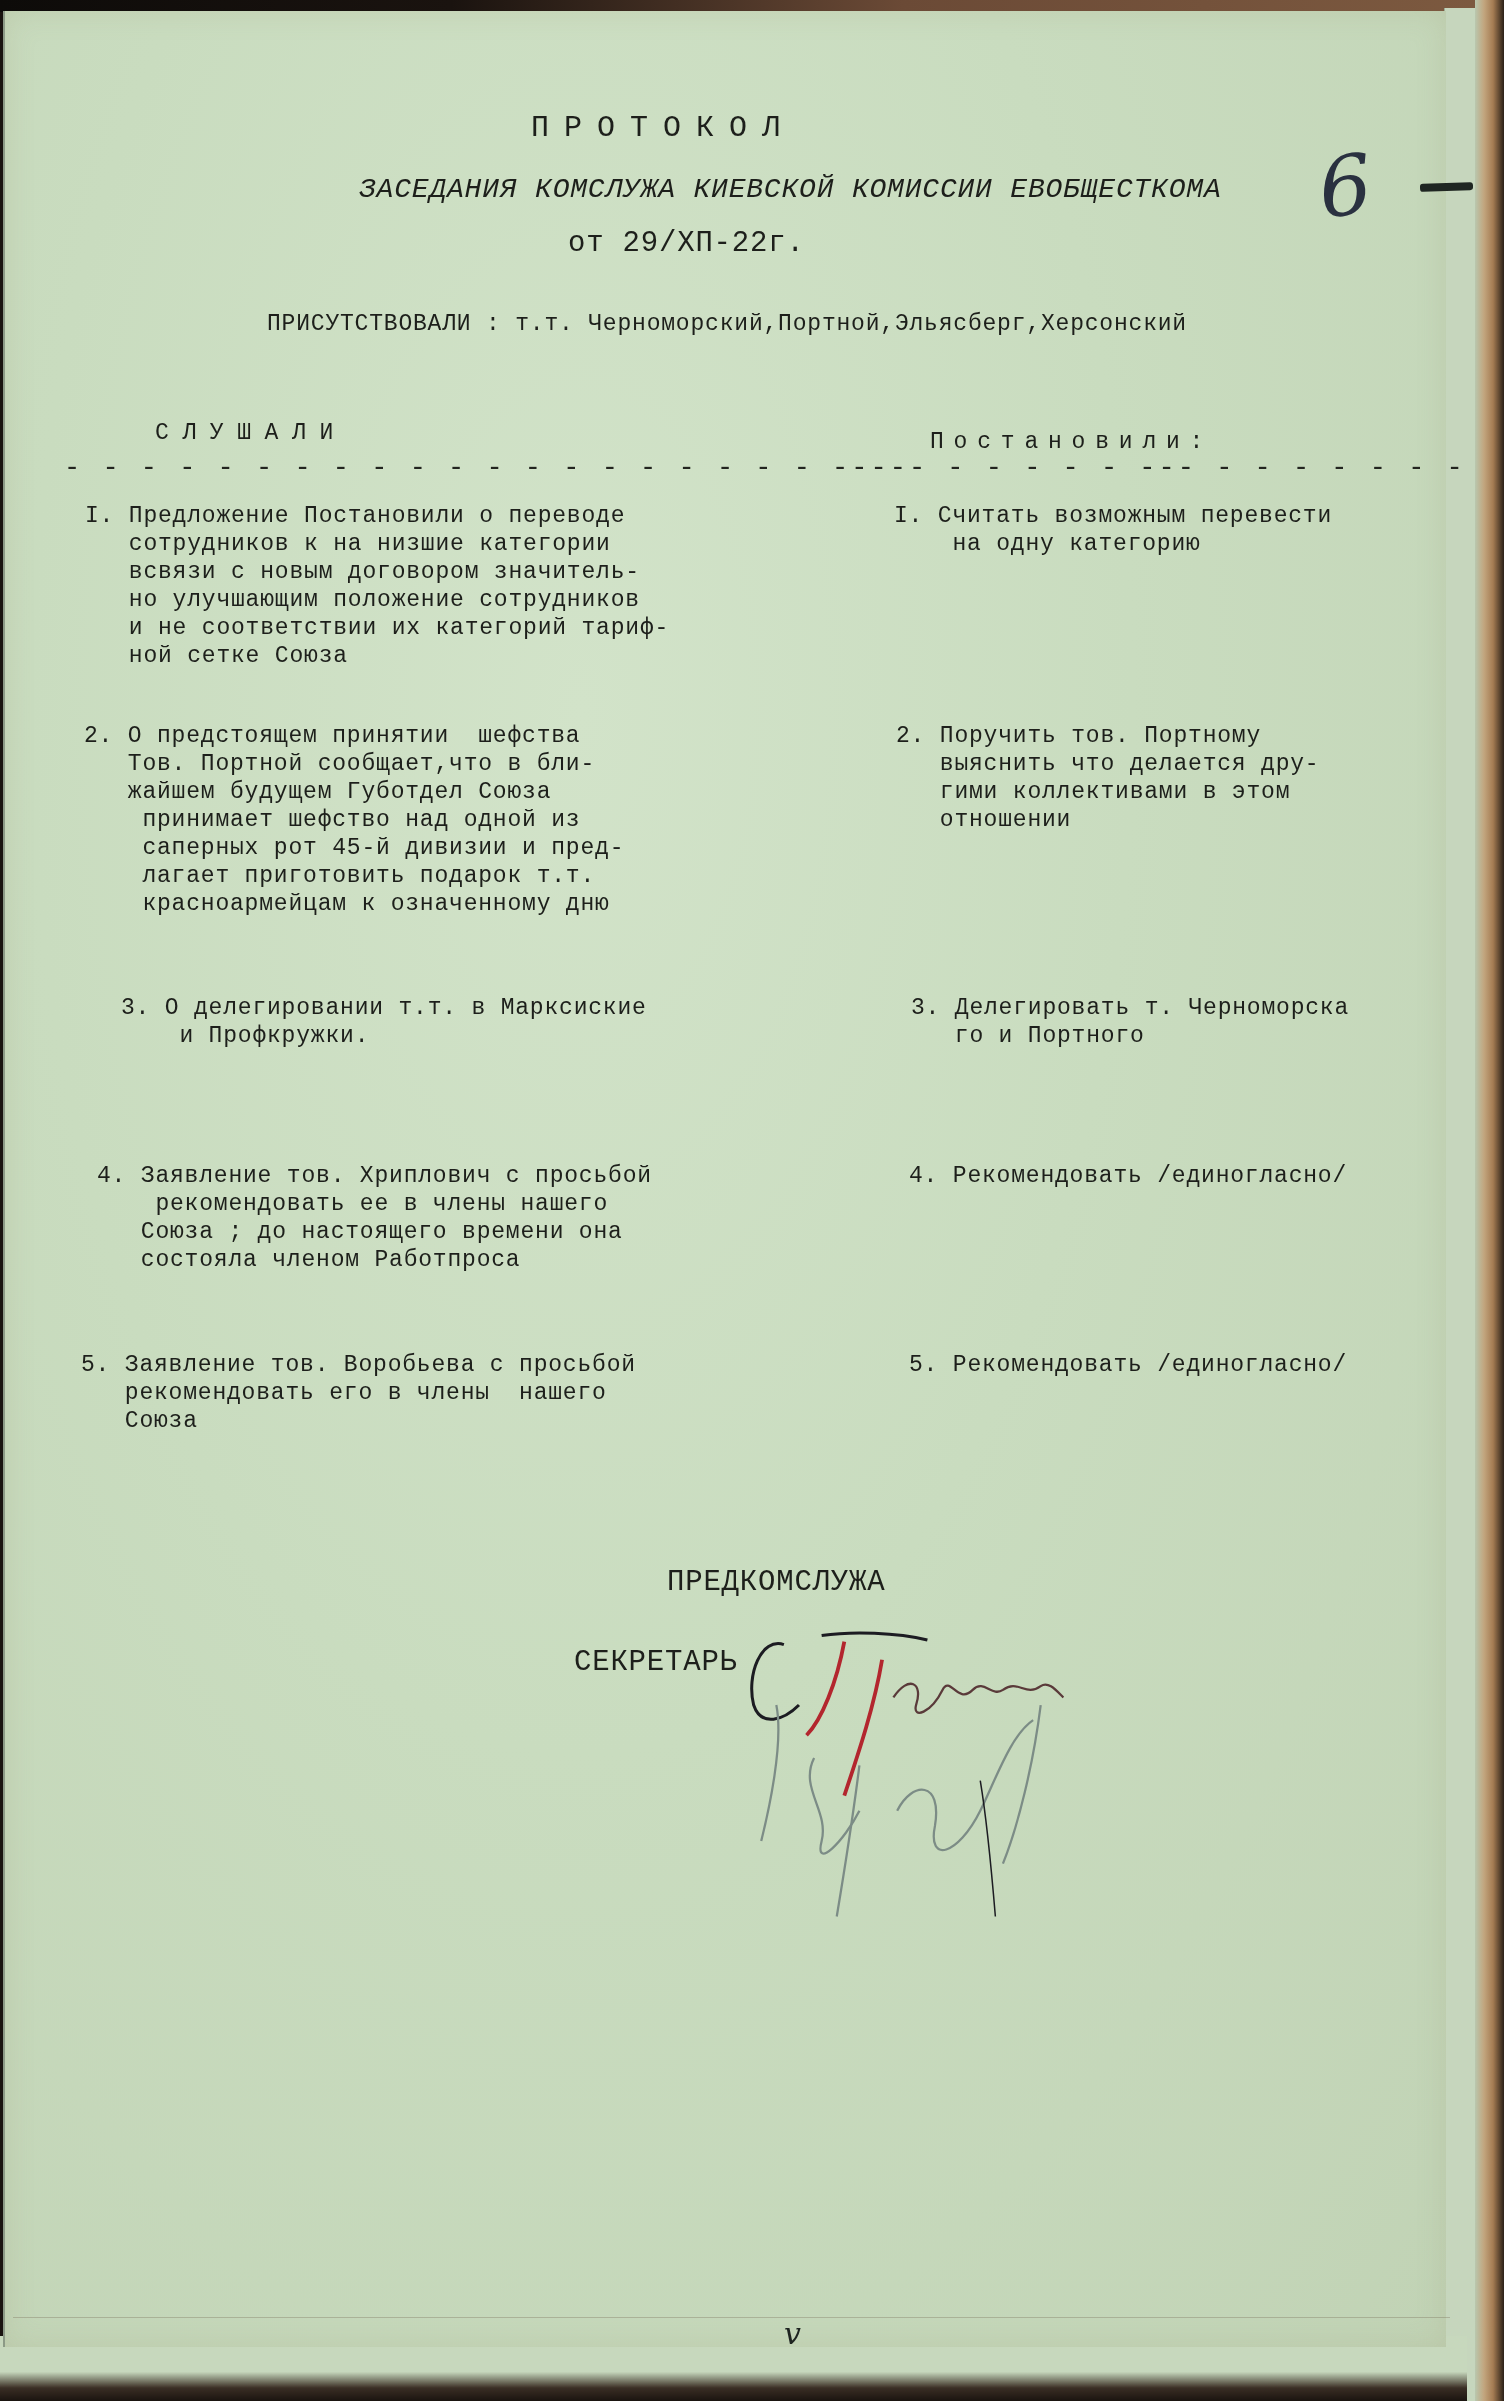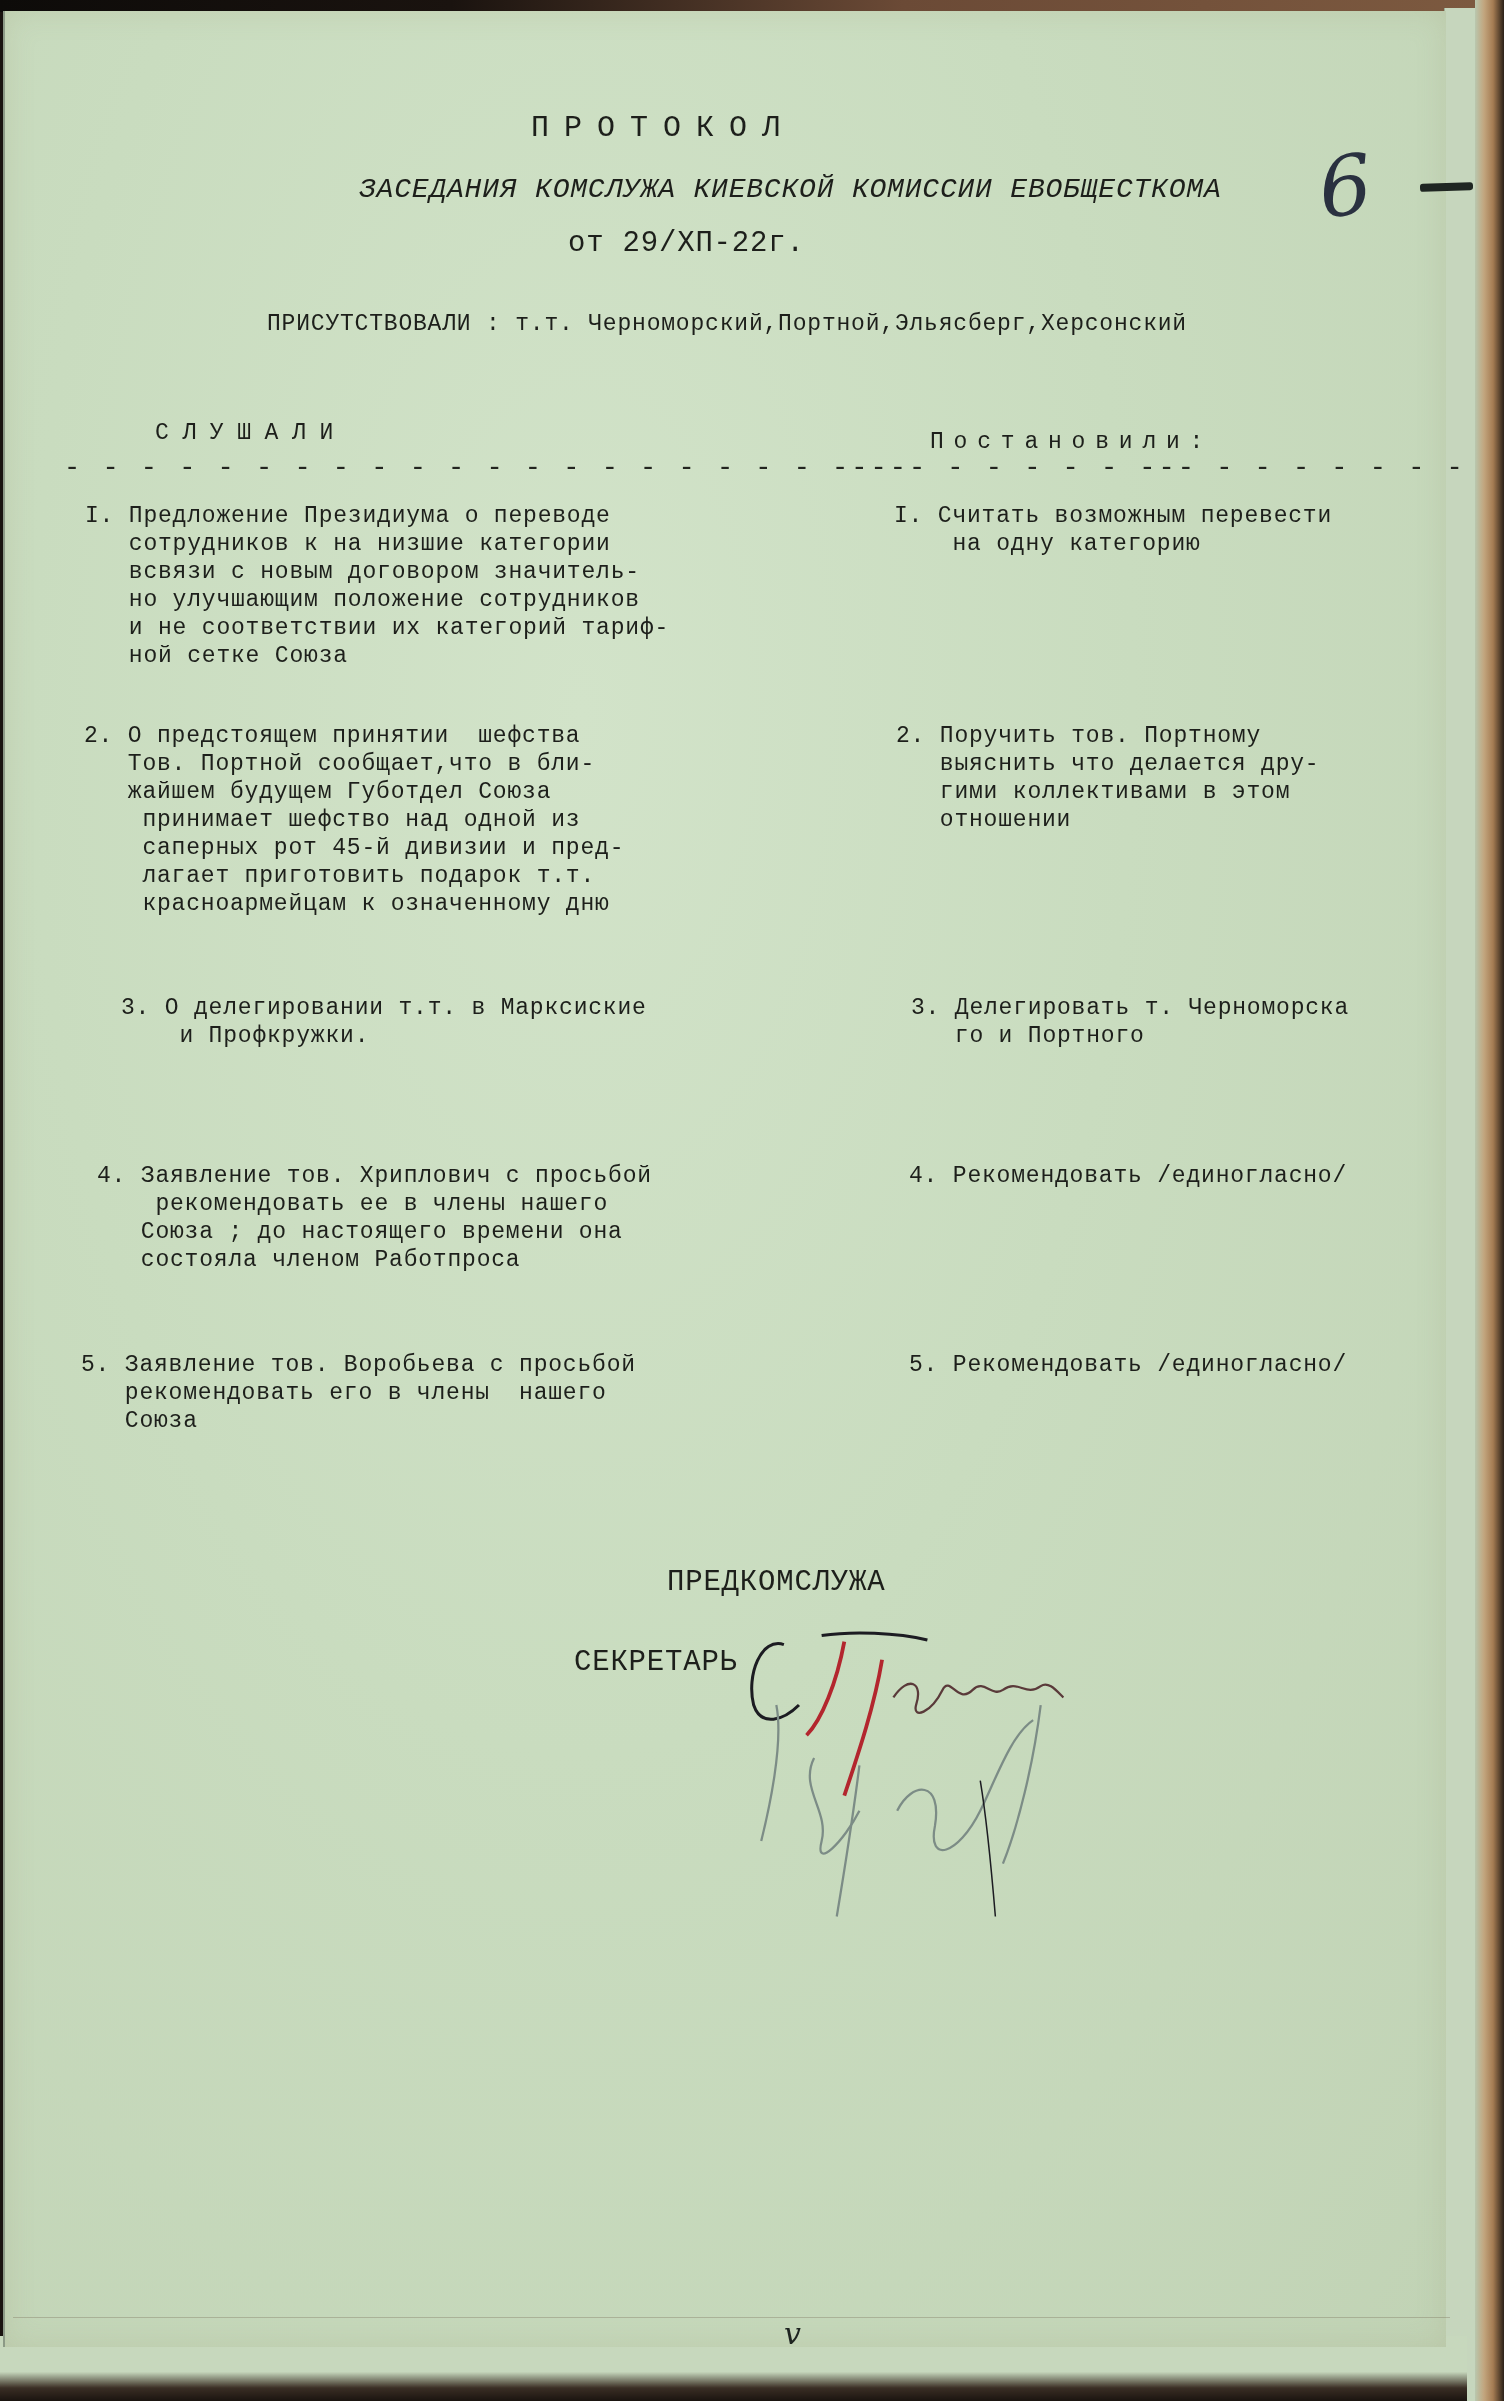--- a/index.html
+++ b/index.html
@@ -72,21 +72,21 @@
   <div class="handwritten-six">6</div>
   <div class="dash-mark"></div>
 
   <div class="t" style="left:262px; top:299px;"><span>ПРИСУТСТВОВАЛИ :</span> <span>т.т. Черноморский,Портной,Эльясберг,Херсонский</span></div>
 
   <div class="t heading-wide" style="left:150px; top:408px;">СЛУШАЛИ</div>
   <div class="t" style="left:925px; top:417px; letter-spacing:9.8px;text-align:right;">Постановили:</div>
   <div class="t dashes" style="left:59px; top:443px;">- - - - - - - - - - - - - - - - - - - - ----- - - - - - --- - - - - - - -</div>
 
   <div>
-    <div class="t" style="left:80px; top:491px;"><span>I. Предложение Президиума о переводе</span>
+    <div class="t" style="left:80px; top:491px;"><span>I. Предложение Постановили о переводе</span>
 <span>   сотрудников к на низшие категории</span>
 <span>   всвязи с новым договором значитель-</span>
 <span>   но улучшающим положение сотрудников</span>
 <span>   и не соответствии их категорий тариф-</span>
 <span>   ной сетке Союза</span></div>
     <div class="t" style="left:889px; top:491px;"><span>I. Считать возможным перевести</span>
 <span>    на одну категорию</span></div>
   </div>
 
   <div>

